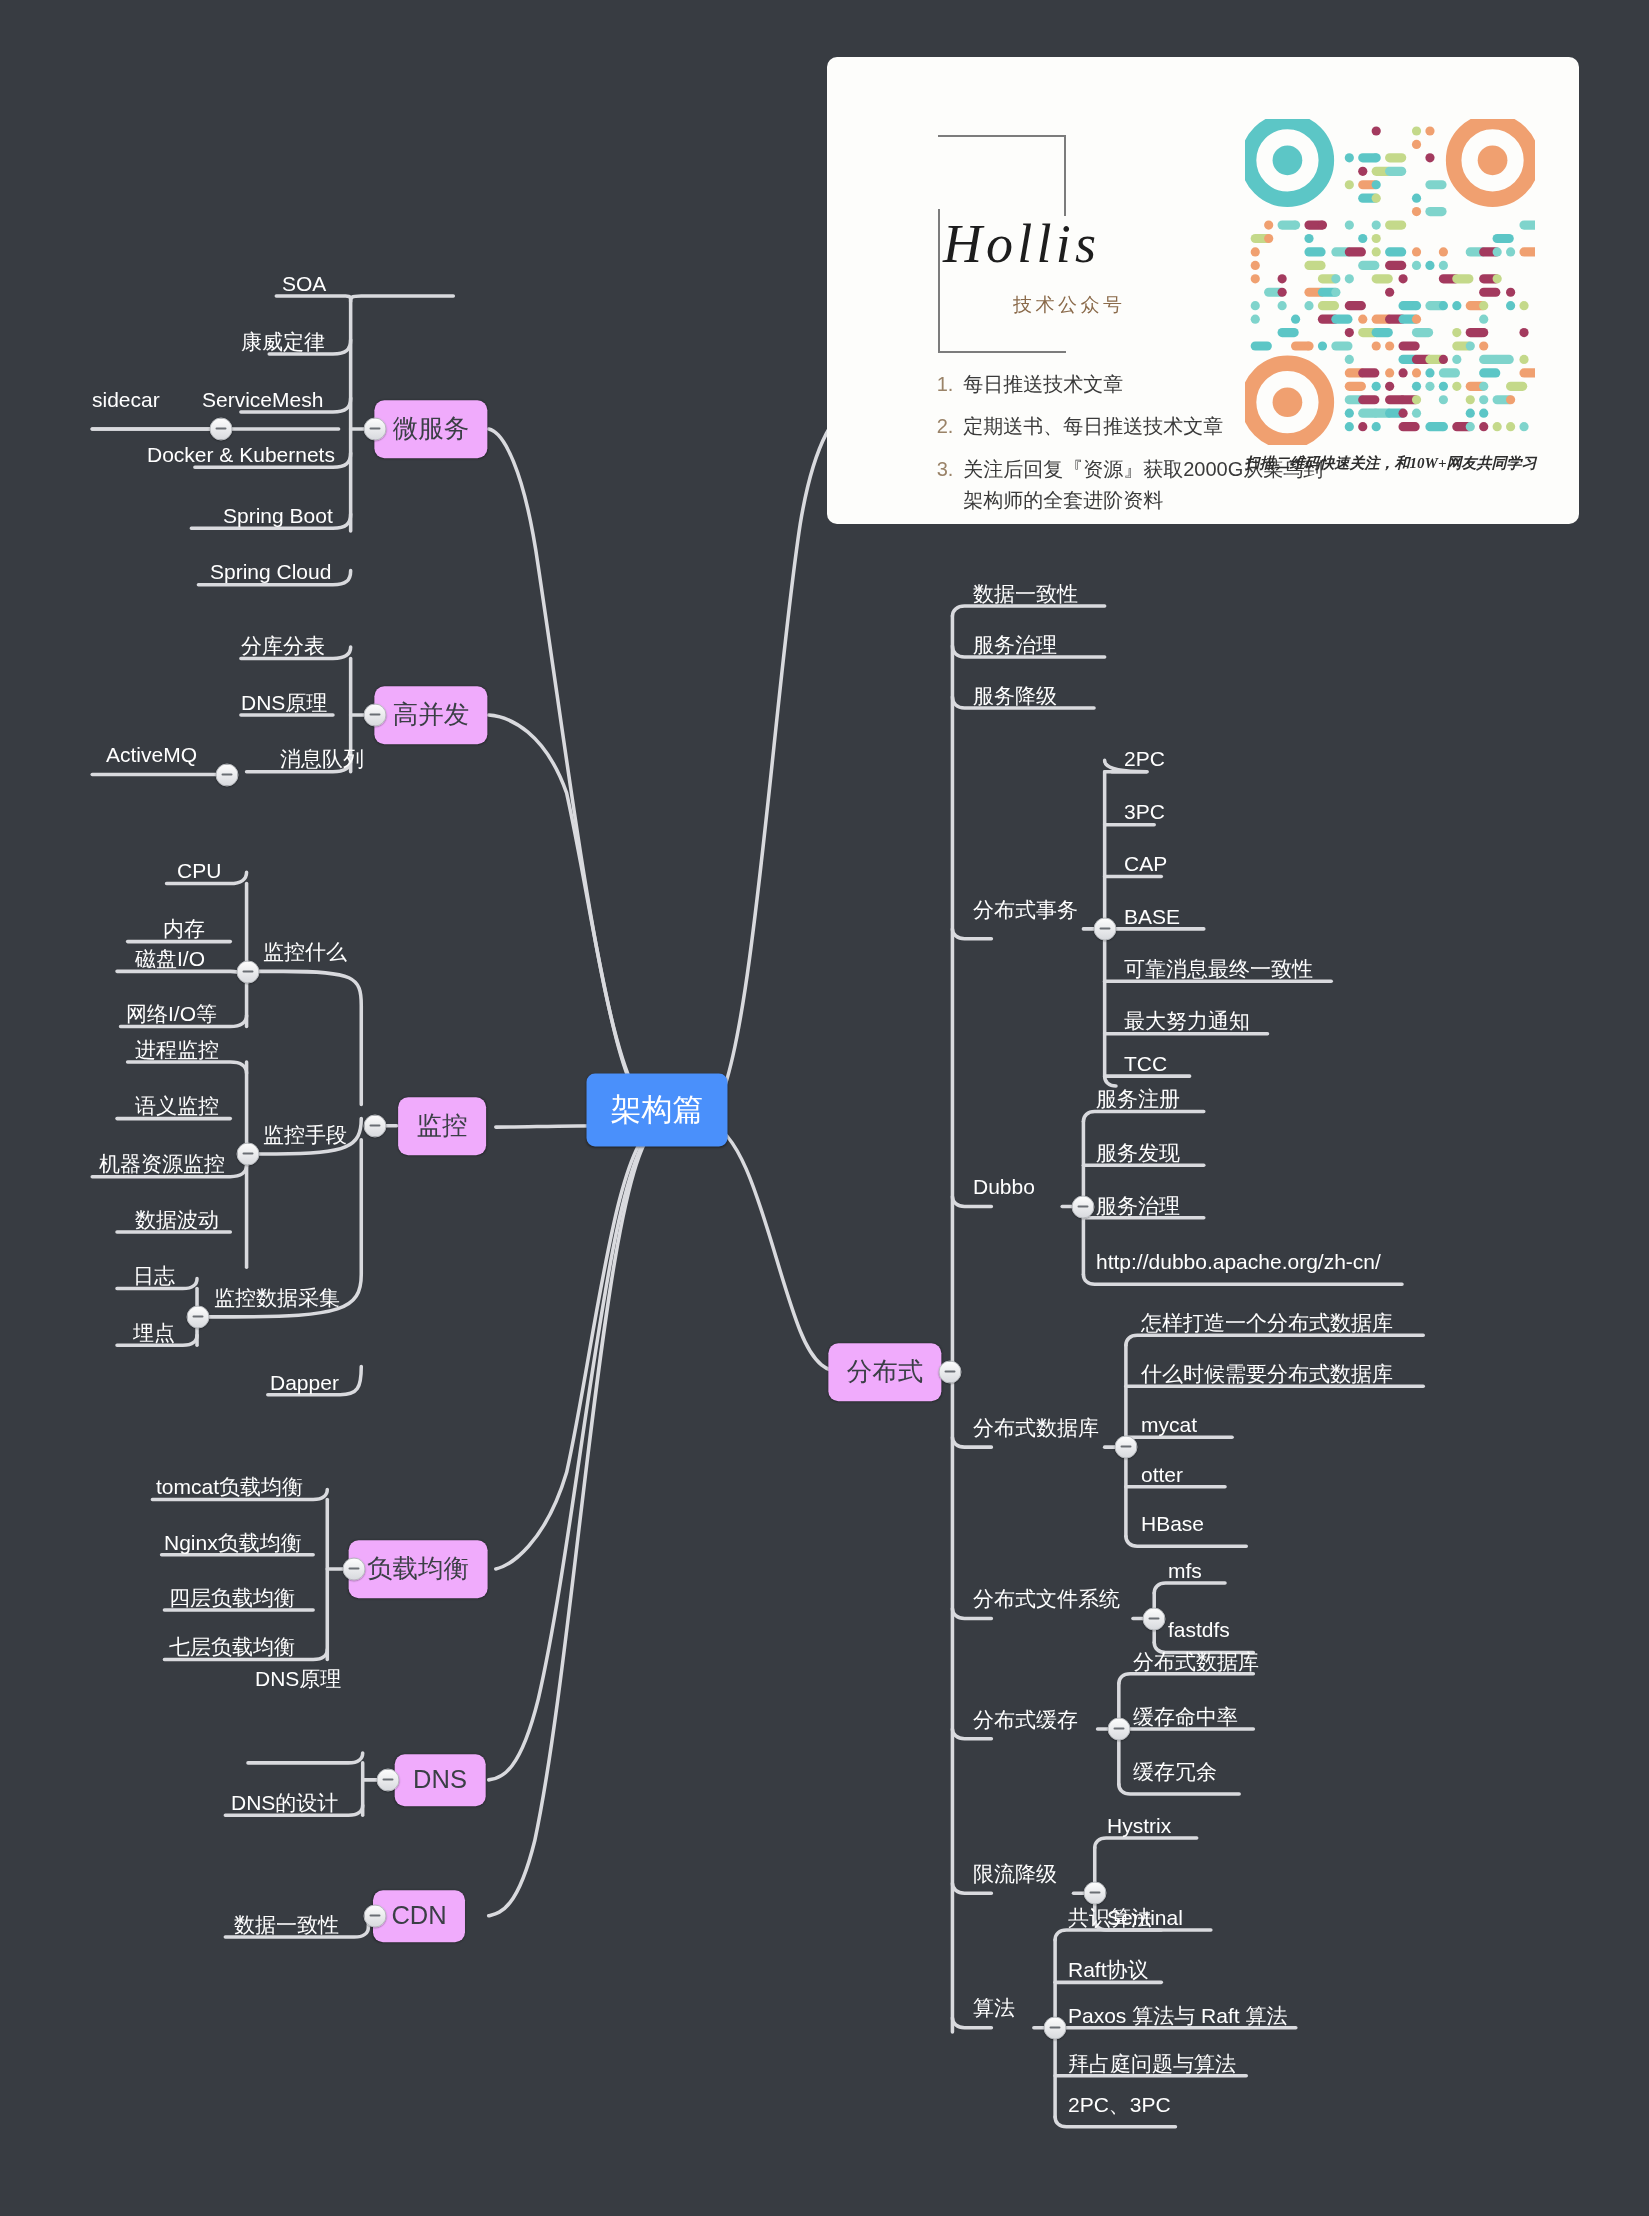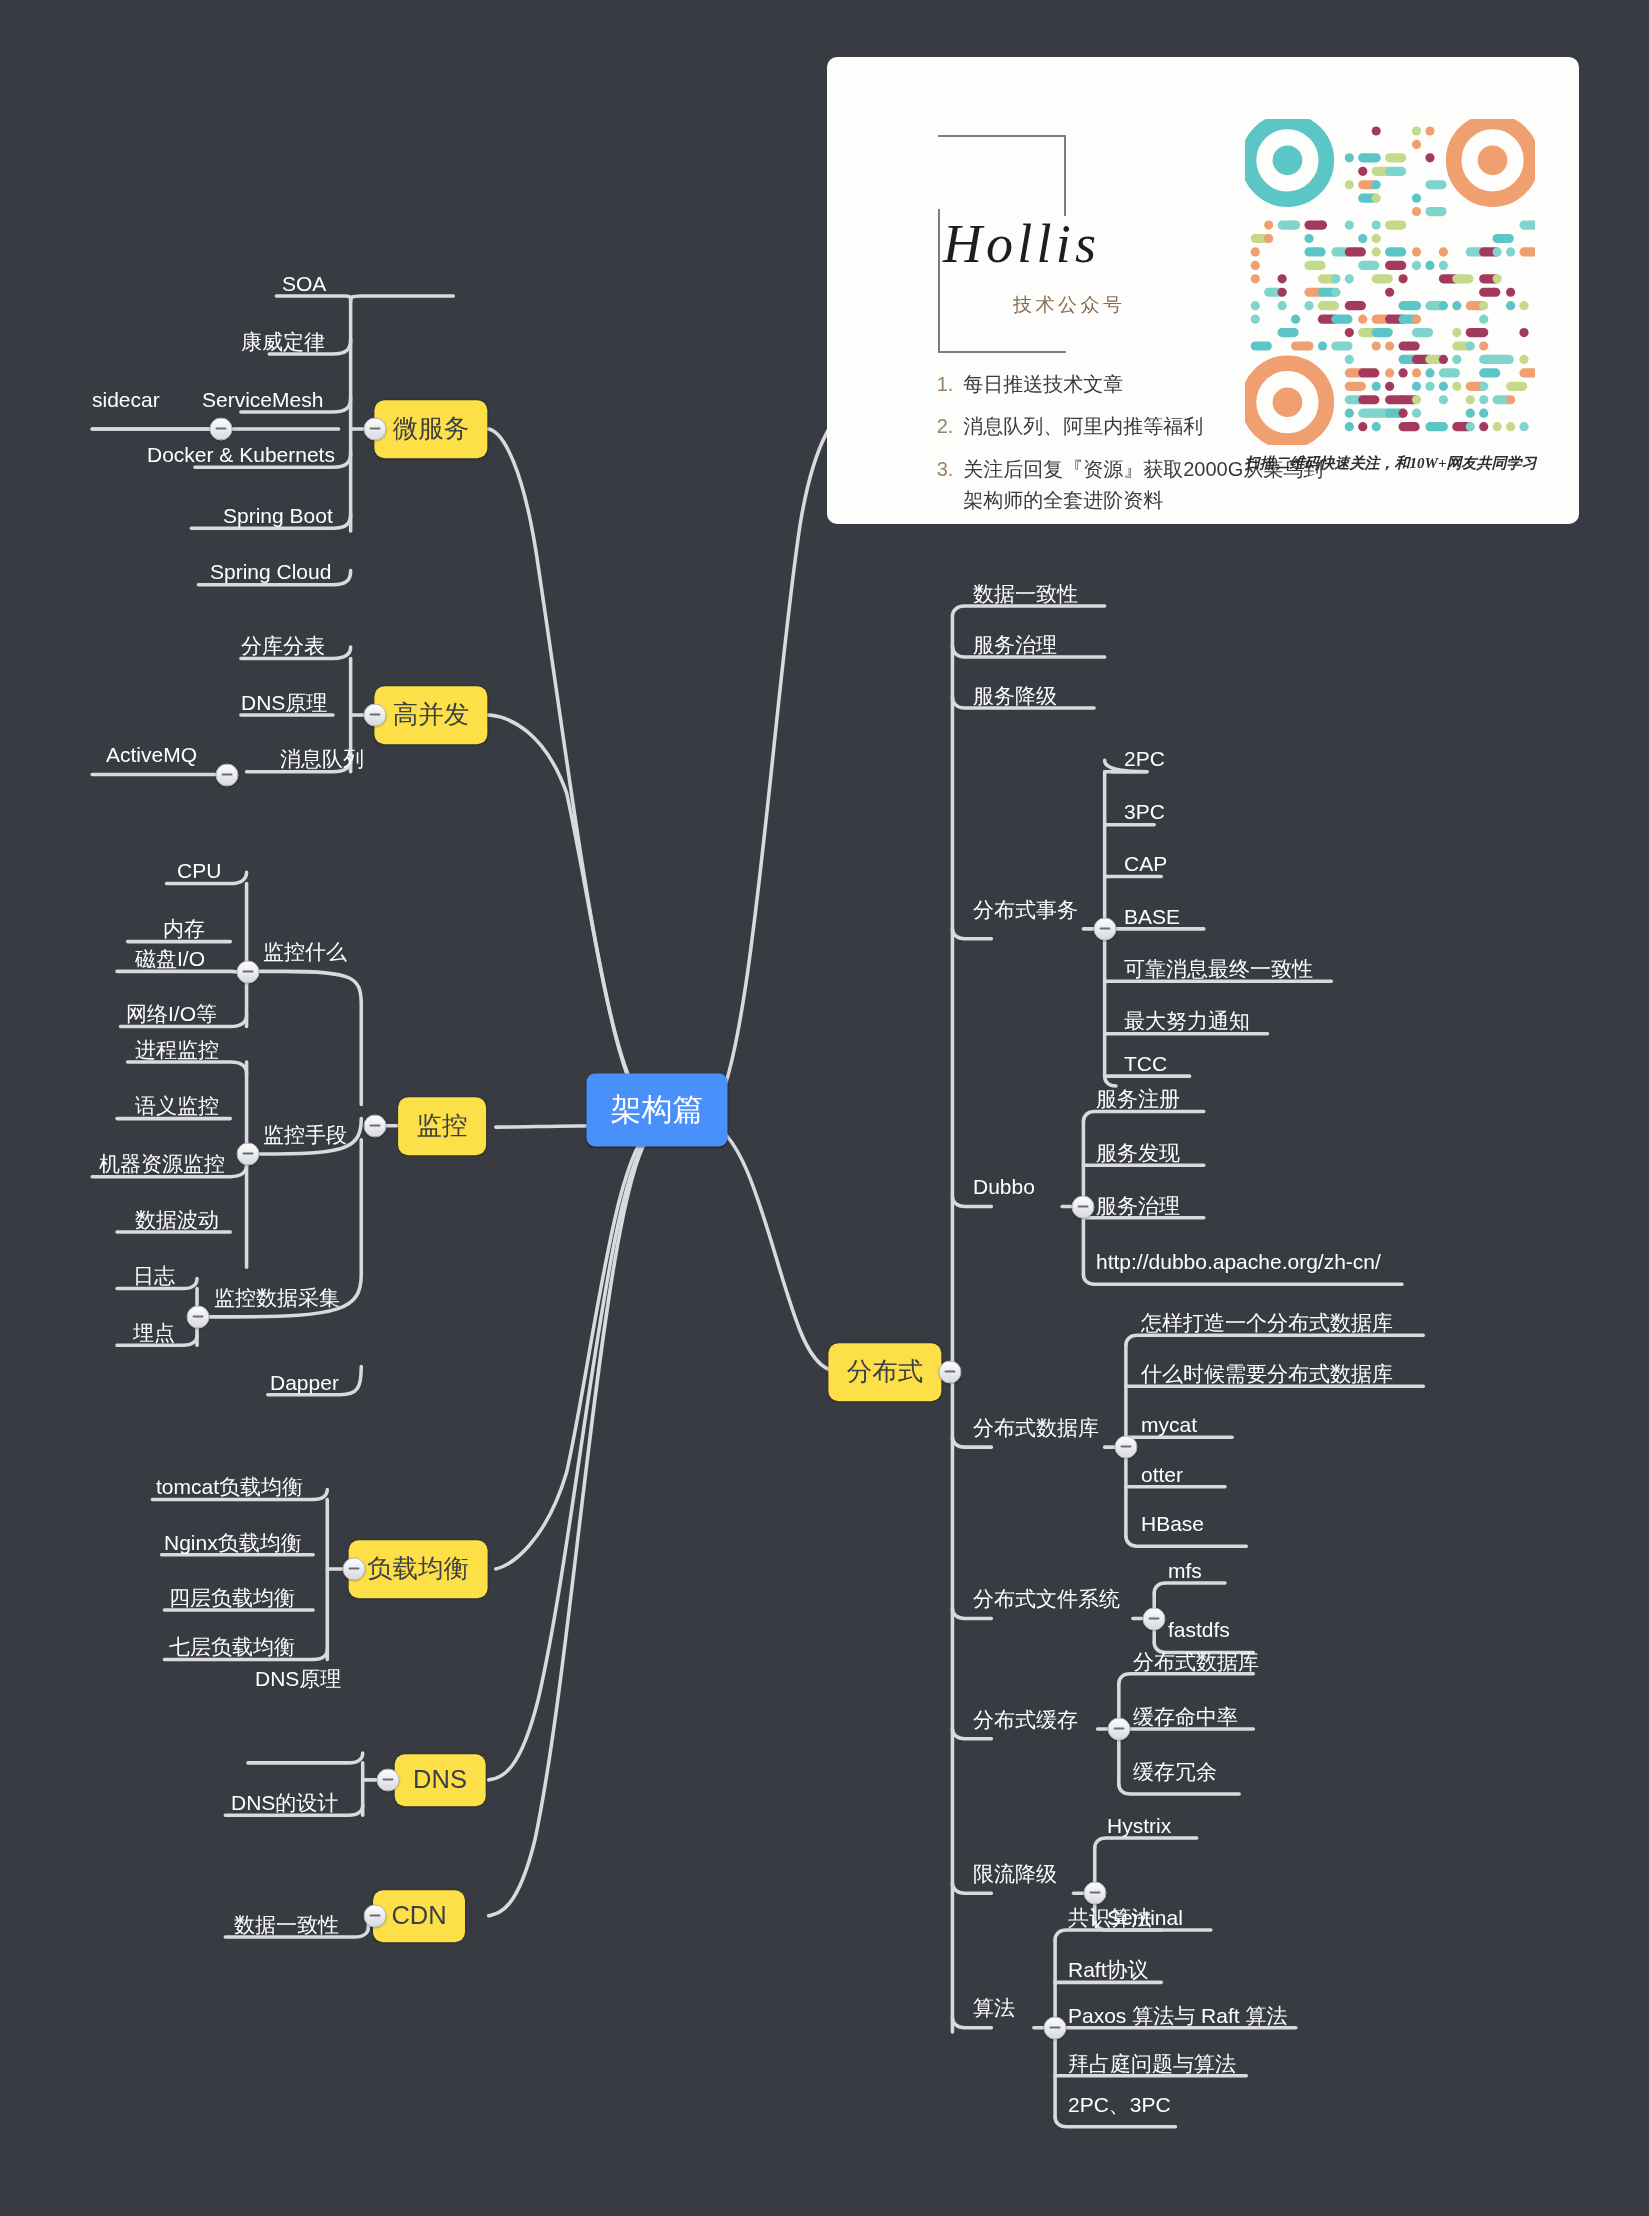--- a/index.html
+++ b/index.html
@@ -4,21 +4,21 @@
 <style>
   html,body{margin:0;padding:0;background:#383c42;}
   #canvas{position:relative;width:1650px;height:2216px;background:#383c42;
           font-family:"Liberation Sans","DejaVu Sans",sans-serif;overflow:hidden;}
   #wires{position:absolute;left:0;top:0;width:1650px;height:2216px;pointer-events:none;}
   
   .leaf{position:absolute;color:#ffffff;font-size:21px;line-height:1.05;
         white-space:nowrap;transform:translate(-50%,-100%);}
   .leaf.r{transform:translate(0,-100%);}
   
-  .boxnode{position:absolute;background:#fde047;color:#3a3f45;border-radius:10px;
+  .boxnode{position:absolute;background:#f0abfc;color:#3a3f45;border-radius:10px;
            padding:11.3px 18.4px;font-size:25.5px;white-space:nowrap;
            transform:translate(-50%,-50%);box-shadow:0 0.7px 2.1px rgba(0,0,0,.35);}
   .boxnode.root{background:#4a90fb;color:#ffffff;font-size:31px;padding:15.6px 24px;border-radius:8.5px;}
   
   .toggle{position:absolute;width:21px;height:21px;border-radius:50%;
           background:linear-gradient(#fdfdfd,#d8dade);border:0.7px solid #b6b9bd;
           transform:translate(-50%,-50%);box-shadow:0 0.7px 1.4px rgba(0,0,0,.4);}
   .toggle:after{content:"";position:absolute;left:5px;top:9.2px;width:11.3px;height:2.1px;
                 background:#6a6e74;border-radius:1.4px;}
   
@@ -187,21 +187,21 @@
 
   <div id="promo">
     <div class="logo-wrap">
       <div class="bracket-tl"></div>
       <div class="bracket-bl"></div>
       <div class="brand">Hollis</div>
       <div class="brand-sub">技术公众号</div>
     </div>
     <ol>
       <li>每日推送技术文章</li>
-      <li>消息队列、阿里内推等福利</li>
+      <li>定期送书、每日推送技术文章</li>
       <li>关注后回复『资源』获取2000G从菜鸟到架构师的全套进阶资料</li>
       <li>关注后可加入[码出未来]技术交流群</li>
     </ol>
     <svg id="qr" viewBox="0 0 410 460">
       <g>
         <circle cx="60" cy="58" r="55" fill="none" stroke="#5cc6c6" stroke-width="22"></circle>
         <circle cx="60" cy="58" r="21" fill="#5cc6c6"></circle>
         <circle cx="350" cy="58" r="55" fill="none" stroke="#f0a070" stroke-width="22"></circle>
         <circle cx="350" cy="58" r="21" fill="#f0a070"></circle>
         <circle cx="60" cy="400" r="55" fill="none" stroke="#f0a070" stroke-width="22"></circle>

